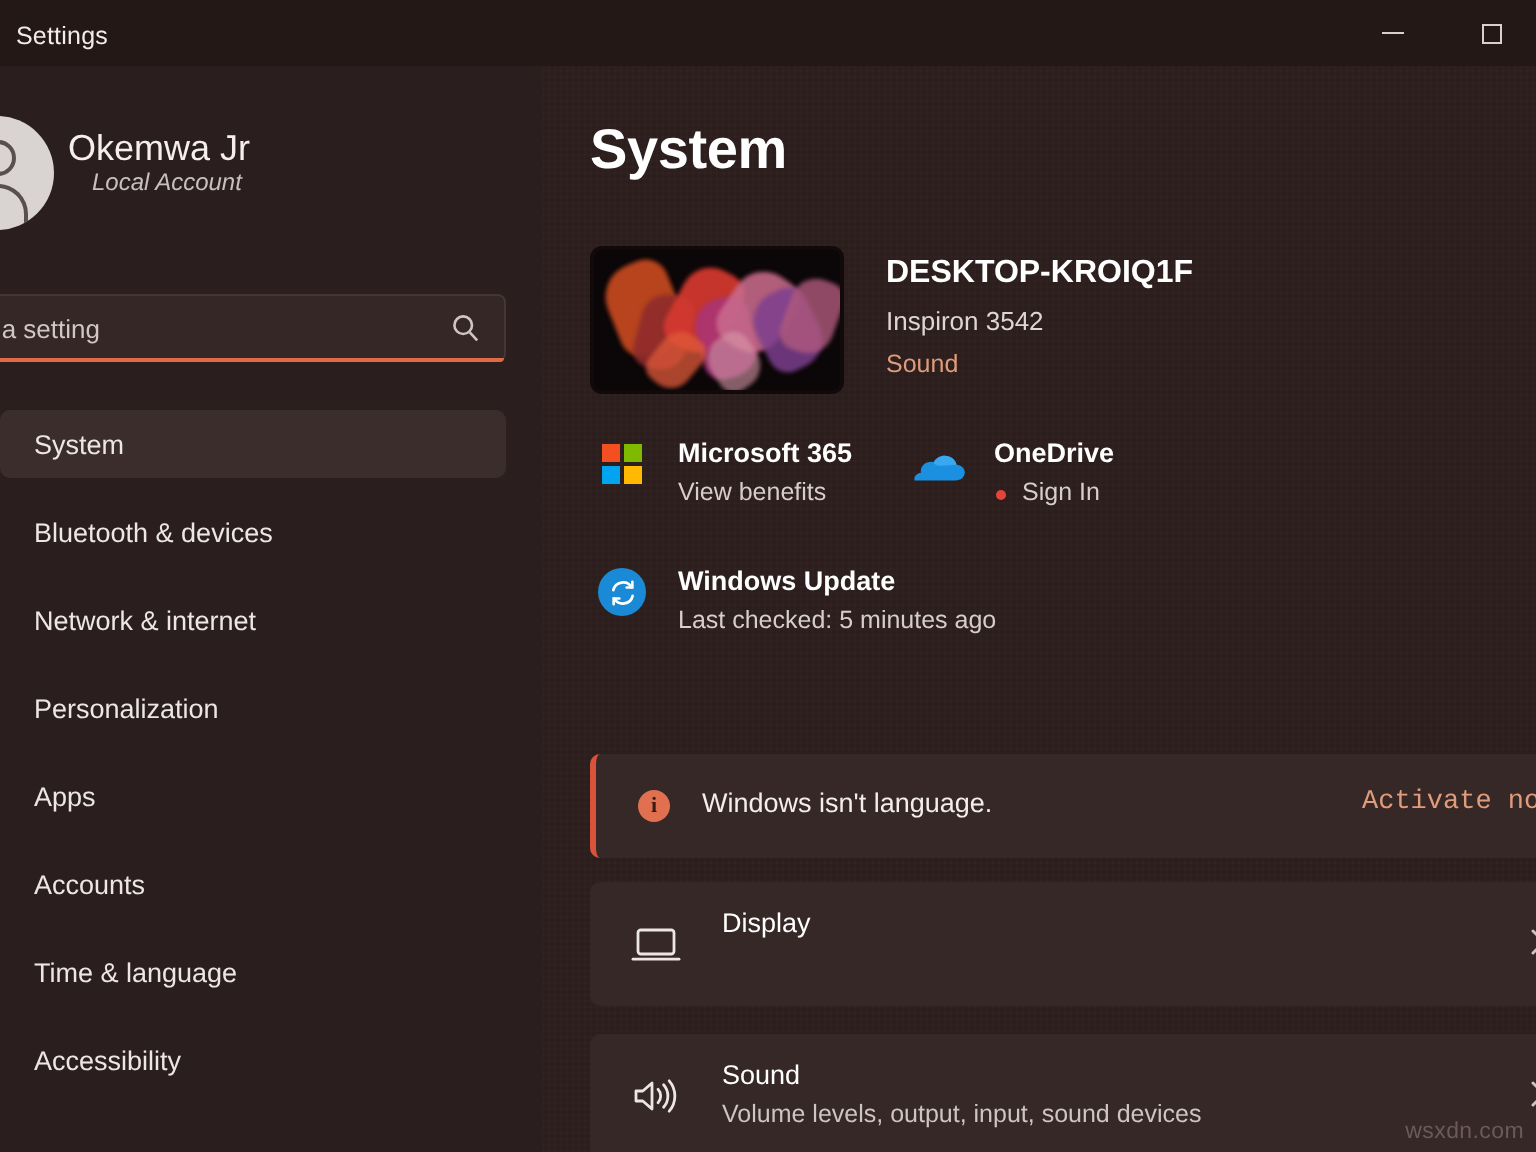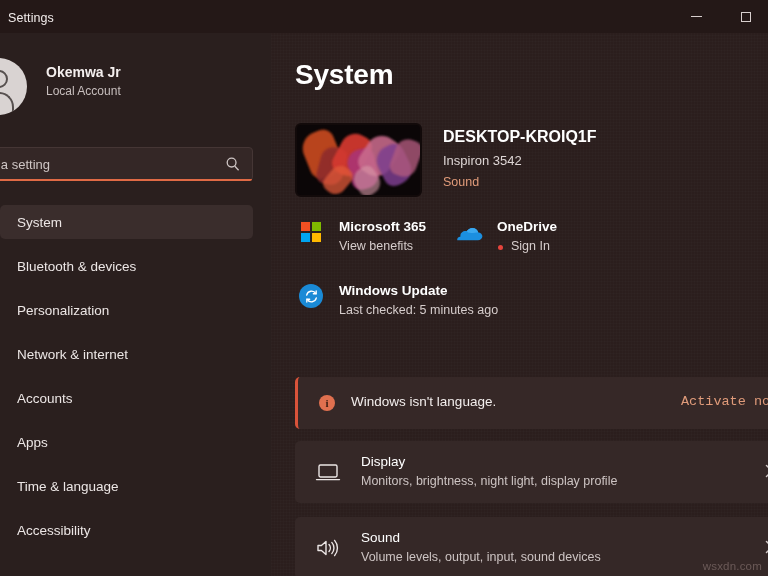--- a/index.html
+++ b/index.html
@@ -100,32 +100,33 @@
     left: 50%; top: 34px;
     margin-left: -15px;
     width: 30px; height: 26px;
     border-radius: 15px 15px 0 0;
     border: 2.2px solid #57504f;
     border-bottom: none;
     background: transparent;
   }
   #account .acct-name {
     position: absolute;
-    left: 76px; top: 6px;
-    font-size: 14px;
-    font-weight: bold;
+    left: 64px; top: 6px;
+    font-size: 18px;
+    font-weight: normal;
     color: #f4efee;
     white-space: nowrap;
   }
   #account .acct-type {
     position: absolute;
     left: 76px; top: 26px;
     font-size: 12px;
     color: #c8bfbe;
     white-space: nowrap;
+    font-style: italic;
   }
 
   #searchbox {
     position: absolute;
     left: -22px;
     top: 114px;
     width: 275px;
     height: 34px;
     background: #342726;
     border: 1px solid #453635;
@@ -441,30 +442,30 @@
     </div>
 
     <div id="navlist">
         <div class="nav-item selected">
           <span class="nav-label">System</span>
         </div>
         <div class="nav-item">
           <span class="nav-label">Bluetooth &amp; devices</span>
         </div>
         <div class="nav-item">
+          <span class="nav-label">Network &amp; internet</span>
+        </div>
+        <div class="nav-item">
           <span class="nav-label">Personalization</span>
         </div>
         <div class="nav-item">
-          <span class="nav-label">Network &amp; internet</span>
+          <span class="nav-label">Apps</span>
         </div>
         <div class="nav-item">
           <span class="nav-label">Accounts</span>
-        </div>
-        <div class="nav-item">
-          <span class="nav-label">Apps</span>
         </div>
         <div class="nav-item">
           <span class="nav-label">Time &amp; language</span>
         </div>
         <div class="nav-item">
           <span class="nav-label">Accessibility</span>
         </div>
       </div>
   </div>
 
@@ -532,21 +533,20 @@
     </div>
 
     <div class="setting-card" id="card-display">
       <span class="card-icon">
         <svg viewBox="0 0 26 24" width="26" height="24" fill="none" stroke="currentColor" stroke-width="1.4" stroke-linejoin="round">
           <rect x="4" y="5" width="18" height="12" rx="1.4"></rect>
           <line x1="1.5" y1="19.6" x2="24.5" y2="19.6" stroke-linecap="round"></line>
         </svg>
       </span>
       <div class="card-title">Display</div>
-      <div class="card-sub">Monitors, brightness, night light, display profile</div>
       <span class="card-chevron">
         <svg viewBox="0 0 16 16" width="16" height="16" fill="none" stroke="currentColor" stroke-width="1.5" stroke-linecap="round" stroke-linejoin="round">
           <polyline points="5.5,2.5 11,8 5.5,13.5"></polyline>
         </svg>
       </span>
     </div>
 
     <div class="setting-card" id="card-sound">
       <span class="card-icon">
         <svg viewBox="0 0 26 24" width="26" height="24" fill="none" stroke="currentColor" stroke-width="1.4" stroke-linejoin="round">

